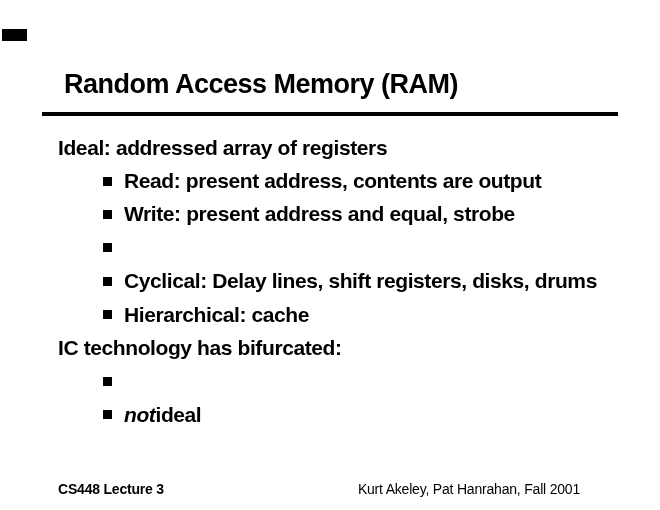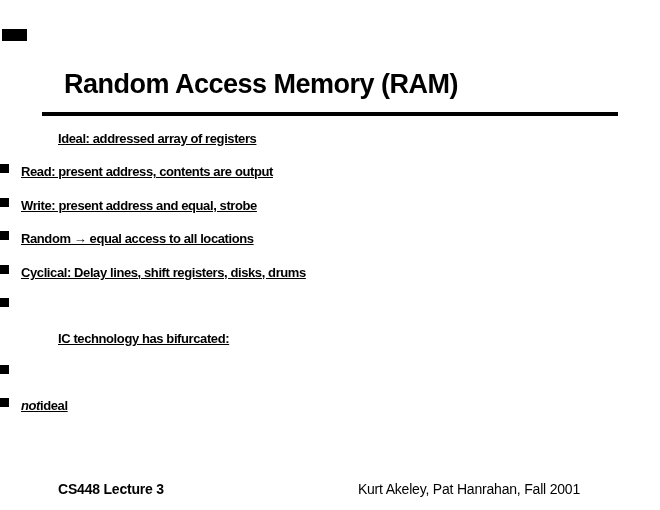--- a/index.html
+++ b/index.html
@@ -46,29 +46,28 @@
     position: absolute;
     left: 0;
     top: 106px;
     width: 660px;
     display: flex;
     flex-direction: column;
   }
   .line {
     height: 33.4px;
     display: flex;
-    align-items: flex-start;
-    font-size: 13px;
+    align-items: center;
+    font-size: 21px;
     font-weight: bold;
     letter-spacing: -0.4px;
     white-space: nowrap;
-    text-decoration: underline;
   }
   .line.lvl1 { padding-left: 58px; }
-  .line.lvl2 { }
+  .line.lvl2 { padding-left: 103px; }
   .bullet {
     display: inline-block;
     width: 9px;
     height: 9px;
     background: #000000;
     margin-right: 12px;
     flex: 0 0 auto;
   }
   .italic { font-style: italic; }
   .footer-left {
@@ -113,31 +112,31 @@
       <span>Read: present address, contents are output</span>
     </div>
 
     <div class="line lvl2">
       <span class="bullet"></span>
       <span>Write: present address and equal, strobe</span>
     </div>
 
     <div class="line lvl2">
       <span class="bullet"></span>
-      <span>Random → equal access to all locations</span>
     </div>
 
 
     <div class="line lvl2">
       <span class="bullet"></span>
       <span>Cyclical: Delay lines, shift registers, disks, drums</span>
     </div>
 
     <div class="line lvl2">
       <span class="bullet"></span>
+      <span>Hierarchical: cache</span>
     </div>
 
     <div class="line lvl1">
       <span>IC technology has bifurcated:</span>
     </div>
 
     <div class="line lvl2">
       <span class="bullet"></span>
     </div>
 

